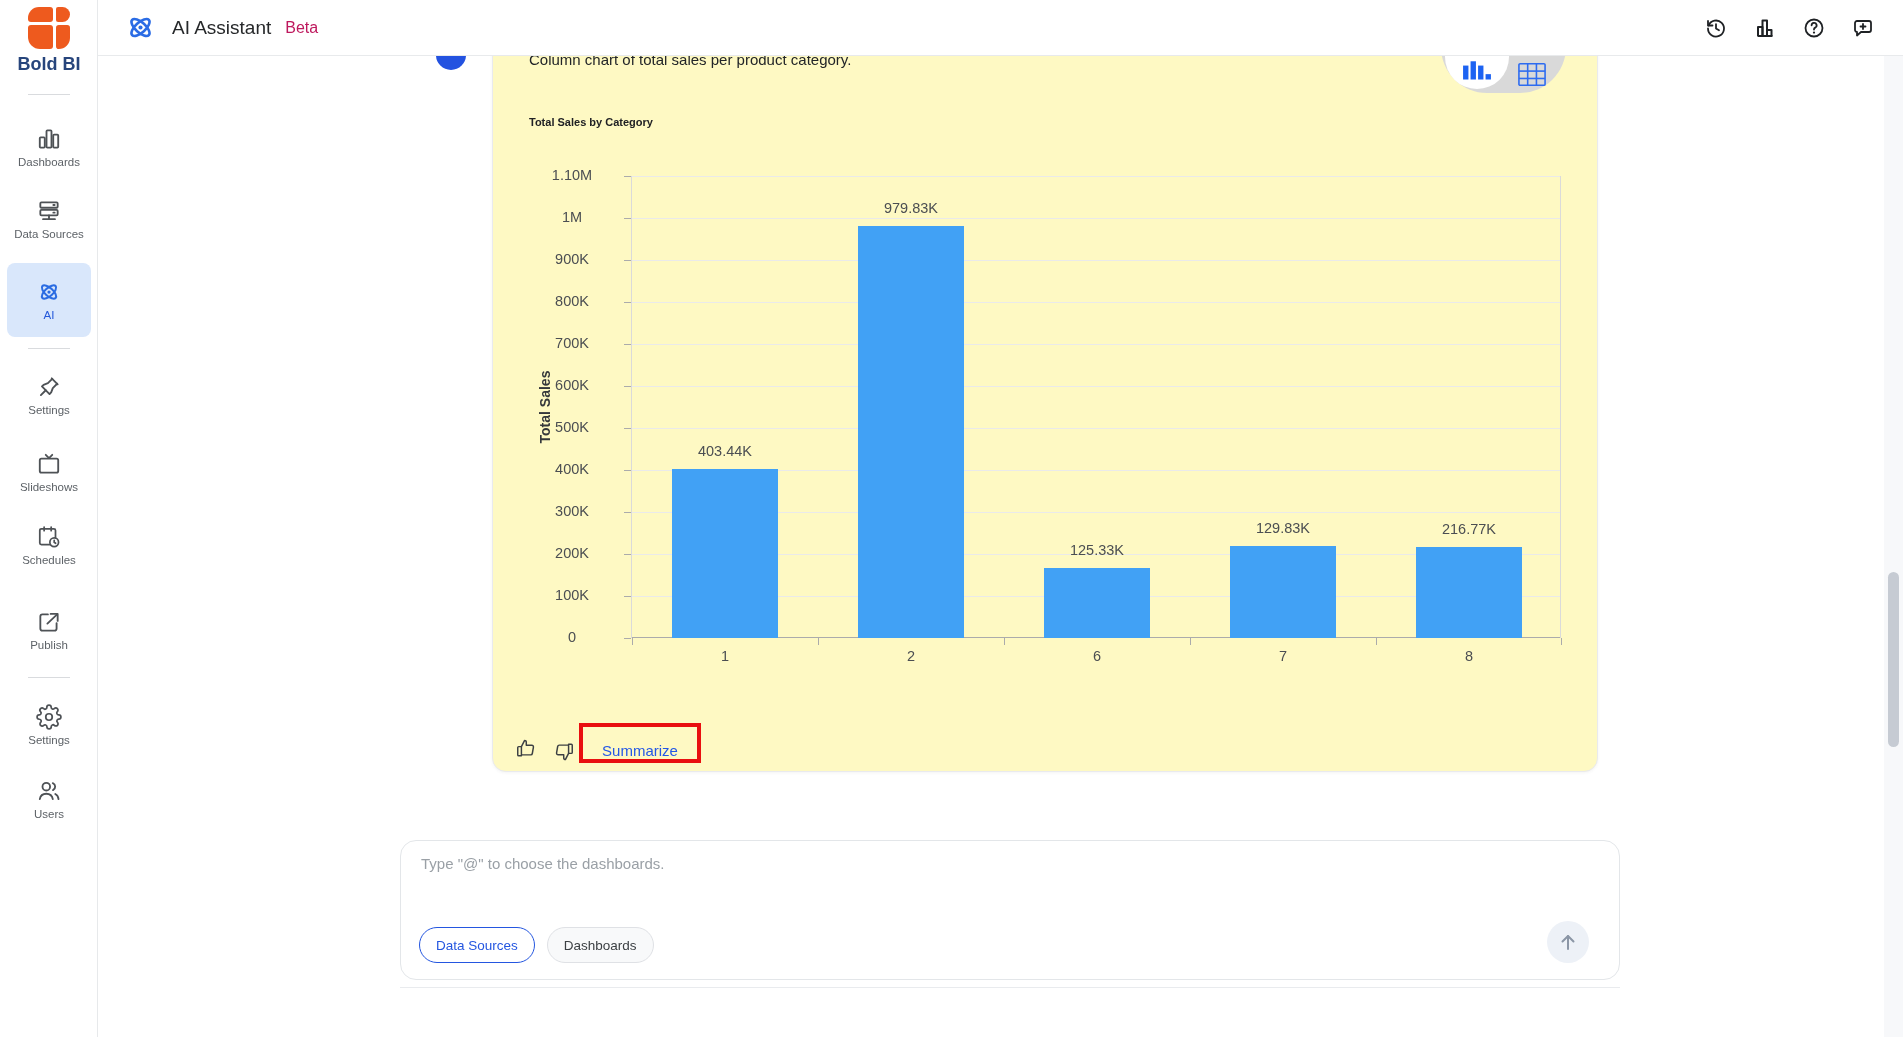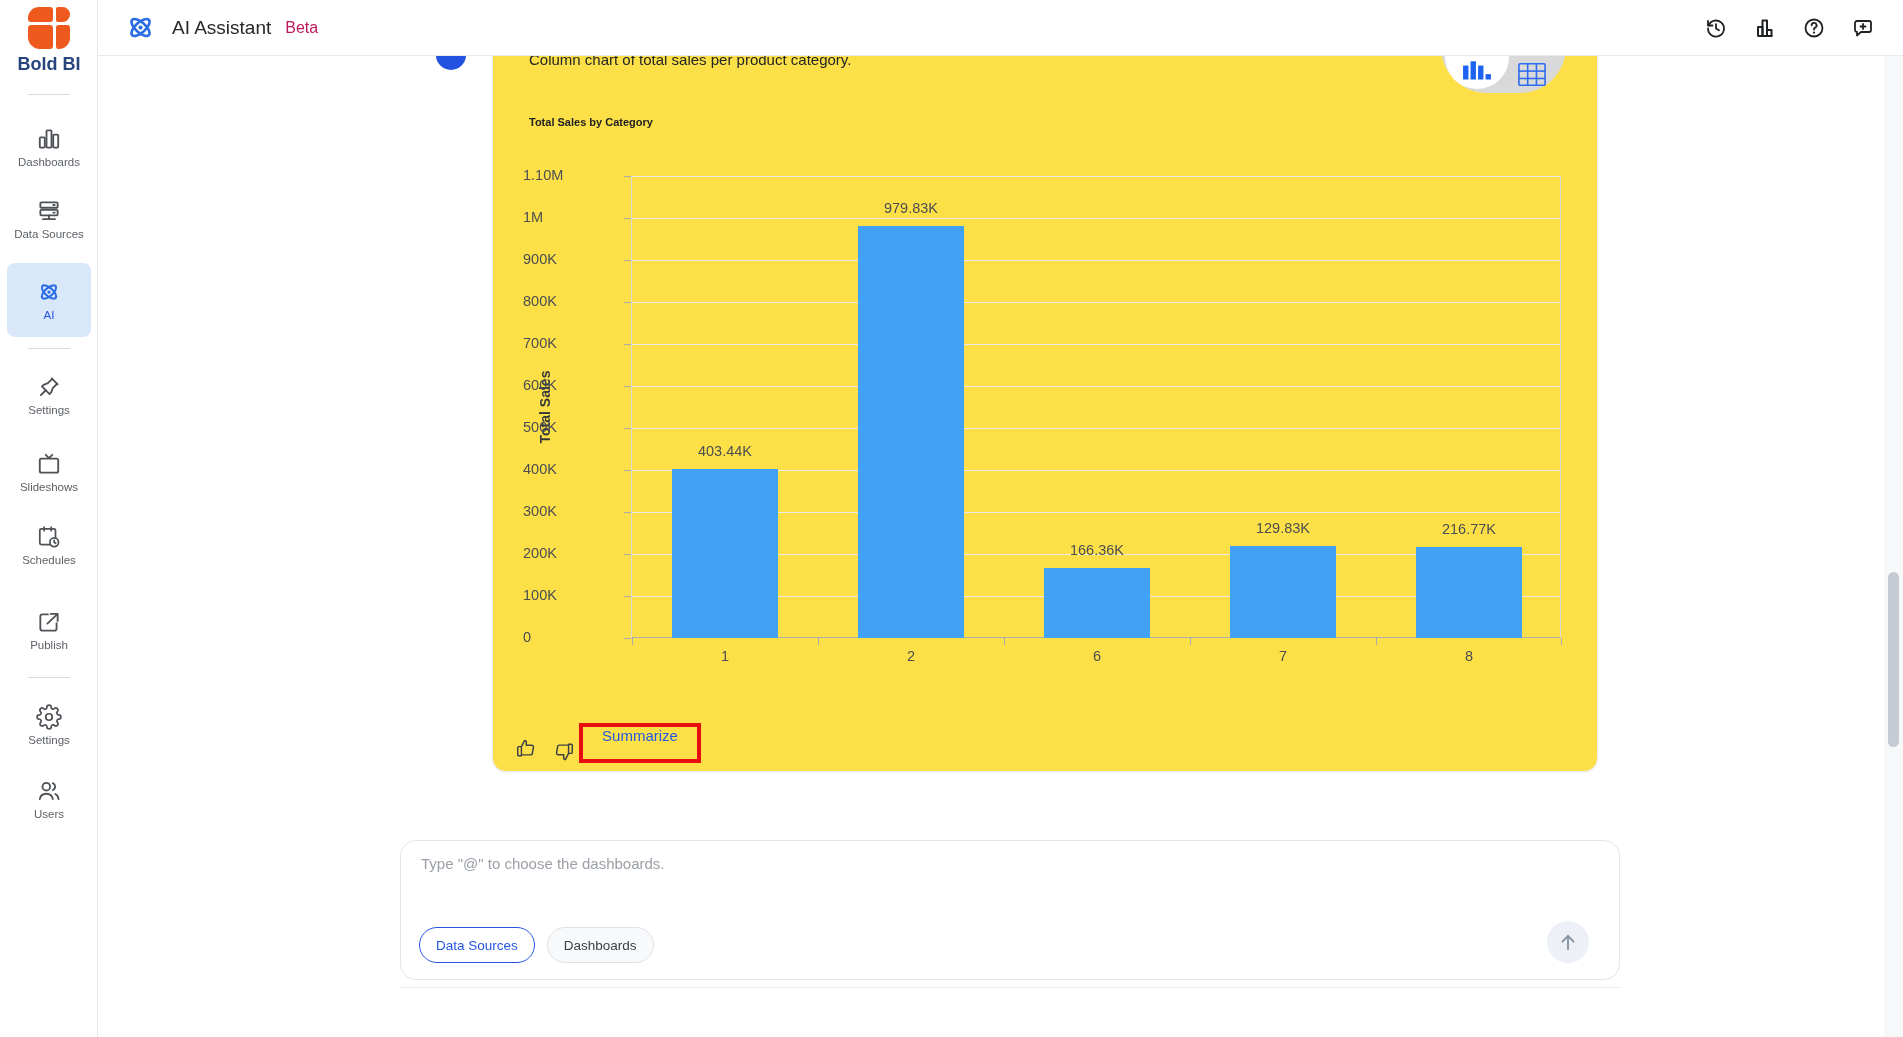--- a/index.html
+++ b/index.html
@@ -37,21 +37,21 @@
   .tb-actions { margin-left:auto; margin-right:28px; display:flex; gap:25px; align-items:center; }
   .tb-btn { width:24px; height:24px; background:none; border:none; padding:0; color:#1f2225; cursor:pointer; }
   .tb-btn svg { width:24px; height:24px; display:block; }
 
   
   .main { position:absolute; left:98px; top:56px; right:0; bottom:0; overflow:hidden; background:#fff; }
   .avatar { position:absolute; left:338px; top:-16px; width:30px; height:30px; border-radius:50%;
             background:#2352e0; }
 
   
-  .card { position:absolute; left:394px; top:-20px; width:1106px; height:736px; background:#fde047;
+  .card { position:absolute; left:394px; top:-20px; width:1106px; height:736px; background:#fef9c3;
           border:1px solid #e9eaee; border-radius:14px; box-shadow:0 1px 3px rgba(60,64,67,.06); }
   .msg-text { position:absolute; left:36px; top:14px; font-size:15px; color:#222528; }
   .view-toggle { position:absolute; left:948px; top:-36px; width:125px; height:92px;
                  border-radius:46px; background:#d9d9d9; }
   .vt-circle { position:absolute; left:4px; top:24px; width:64px; height:64px; border-radius:50%;
                background:#fff; border:none; padding:0; cursor:pointer; }
   .vt-chart-icon { position:absolute; left:17px; top:35px; width:30px; height:24px; color:#1d63f2; }
   .vt-chart-icon svg { width:100%; height:100%; }
   .vt-table { position:absolute; left:73px; top:61px; width:36px; height:25px; background:none;
               border:none; padding:0; color:#2e6cf0; cursor:pointer; }
@@ -60,32 +60,32 @@
 
   
   #plot { position:absolute; left:138px; top:139px; width:930px; height:462px;
           border-left:1px solid #dadada; border-right:1px solid #dadada; }
   .gline { position:absolute; left:0; right:0; height:1px; background:#eaeaea; }
   .axisline { position:absolute; left:0; right:0; height:1px; background:#ababab; }
   .bar { position:absolute; }
   .dlabel { position:absolute; text-align:center; font-size:14.5px; color:#4b4e52; }
   .xcat { position:absolute; top:472px; text-align:center; font-size:14.5px; color:#4b4e52; }
   .xtick-mark { position:absolute; width:1px; height:7px; background:#ababab; top:462px; }
-  .ytick-label { position:absolute; left:30px; width:98px; text-align:left; font-size:14.5px; color:#4b4e52; }
+  .ytick-label { position:absolute; left:30px; width:98px; text-align:center; font-size:14.5px; color:#4b4e52; }
   .ytick-mark { position:absolute; width:7px; height:1px; background:#ababab; left:131px; }
   .ylab { position:absolute; left:-178px; top:361px; width:462px; height:18px; transform:rotate(-90deg);
           text-align:center; font-size:14px; font-weight:700; color:#35383b; }
   .xlab { position:absolute; left:138px; top:640px; width:930px; text-align:center; font-size:14px;
           font-weight:700; color:#35383b; }
 
   .fb-btn { position:absolute; width:22px; height:22px; background:none; border:none; padding:0;
             color:#3c4043; cursor:pointer; }
   .fb-btn svg { width:100%; height:100%; display:block; }
   .summarize-wrap { position:absolute; left:86px; top:686px; width:122px; height:40px;
-                    border:4px solid #e90f0f; display:flex; align-items:flex-start; justify-content:center; }
+                    border:4px solid #e90f0f; display:flex; align-items:flex-end; justify-content:center; }
   .summarize-btn { background:none; border:none; color:#2458e6; font-size:15px; cursor:pointer;
                    font-family:inherit; padding:0; }
 
   
   .composer { position:absolute; left:302px; top:784px; width:1220px; height:140px;
               border:1px solid #e3e6e9; border-radius:16px; background:#fff; }
   .composer-input { position:absolute; left:18px; top:12px; width:1080px; height:58px; border:none;
                     outline:none; resize:none; font-family:inherit; font-size:15px; color:#222;
                     background:transparent; }
   .composer-input::placeholder { color:#9aa0a6; }
@@ -350,21 +350,21 @@
           <div class="gline" style="top: 378px;"></div>
           <div class="gline" style="top: 420px;"></div>
           <div class="axisline" style="top: 461px;"></div>
           <div class="bar" style="left: 40px; top: 293px; width: 106px; height: 169px; background: rgb(65, 161, 245);"></div>
           <div class="dlabel" style="left: 0px; width: 186px; top: 267px;">403.44K</div>
           <div class="xcat" style="left: 0px; width: 186px;">1</div>
           <div class="bar" style="left: 226px; top: 50px; width: 106px; height: 412px; background: rgb(65, 161, 245);"></div>
           <div class="dlabel" style="left: 186px; width: 186px; top: 24px;">979.83K</div>
           <div class="xcat" style="left: 186px; width: 186px;">2</div>
           <div class="bar" style="left: 412px; top: 392px; width: 106px; height: 70px; background: rgb(65, 161, 245);"></div>
-          <div class="dlabel" style="left: 372px; width: 186px; top: 366px;">166.36K</div>
+          <div class="dlabel" style="left: 372px; width: 186px; top: 366px;">125.33K</div>
           <div class="xcat" style="left: 372px; width: 186px;">6</div>
           <div class="bar" style="left: 598px; top: 370px; width: 106px; height: 92px; background: rgb(65, 161, 245);"></div>
           <div class="dlabel" style="left: 558px; width: 186px; top: 344px;">129.83K</div>
           <div class="xcat" style="left: 558px; width: 186px;">7</div>
           <div class="bar" style="left: 784px; top: 371px; width: 106px; height: 91px; background: rgb(65, 161, 245);"></div>
           <div class="dlabel" style="left: 744px; width: 186px; top: 345px;">216.77K</div>
           <div class="xcat" style="left: 744px; width: 186px;">8</div>
           <div class="xtick-mark" style="left: 0px;"></div>
           <div class="xtick-mark" style="left: 186px;"></div>
           <div class="xtick-mark" style="left: 372px;"></div>

